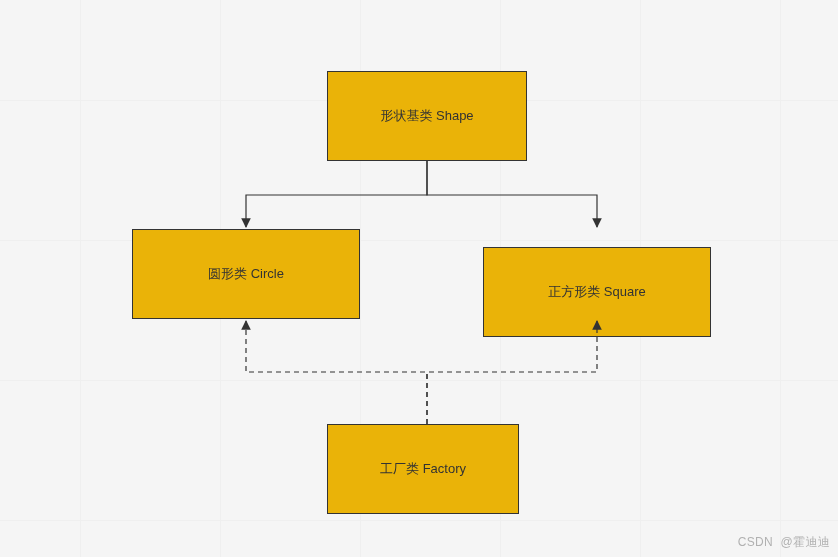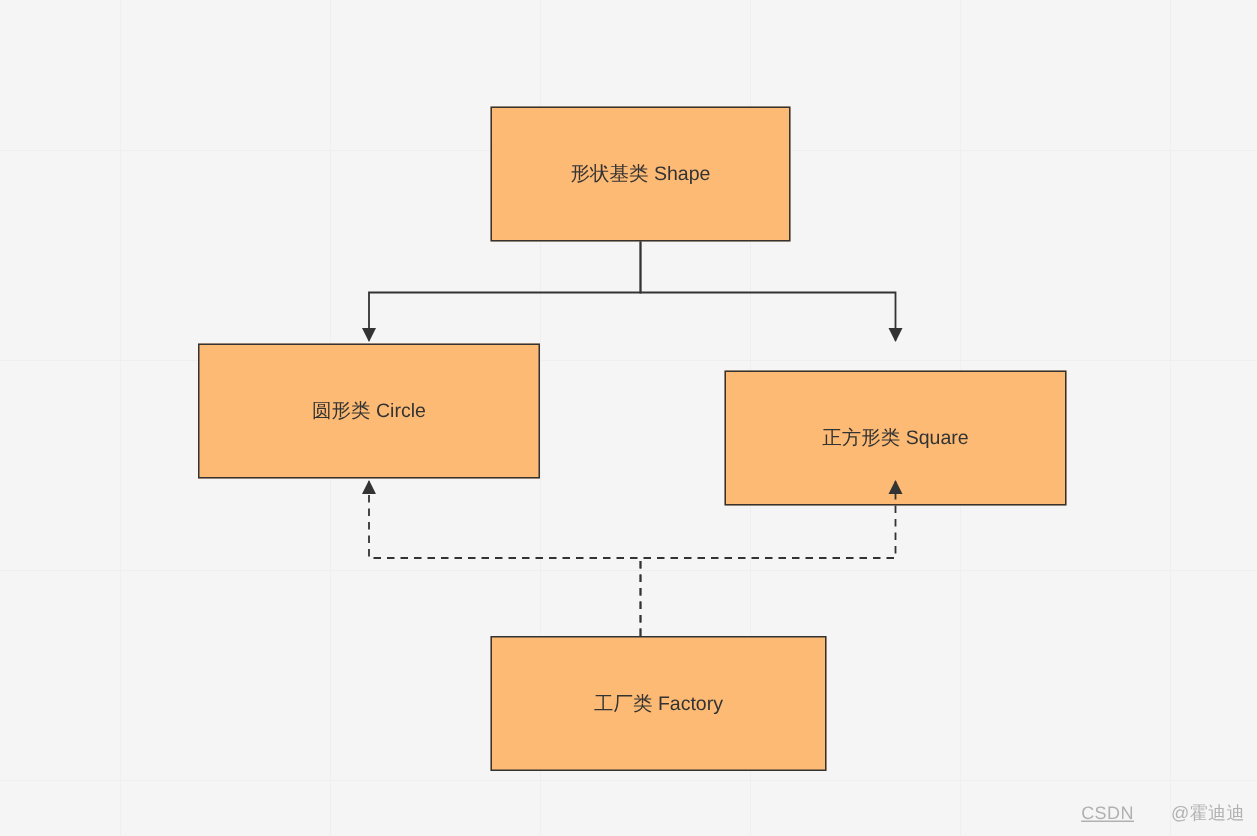--- a/index.html
+++ b/index.html
@@ -15,21 +15,21 @@
     background-image:
       linear-gradient(to right, #efefef 1px, transparent 1px),
       linear-gradient(to bottom, #efefef 1px, transparent 1px);
     background-size: 140px 140px;
     background-position: -60px -40px;
     position: relative;
     font-family: "Microsoft YaHei", "PingFang SC", Arial, sans-serif;
   }
   .node {
     position: absolute;
-    background: #fdba74;
+    background: #eab308;
     border: 1px solid #333333;
     display: flex;
     align-items: center;
     justify-content: center;
     font-size: 13px;
     color: #333333;
     text-align: center;
   }
   svg.connectors {
     position: absolute;
@@ -39,38 +39,38 @@
     pointer-events: none;
   }
   .watermark {
     position: absolute;
     right: 8px;
     bottom: 6px;
     font-size: 12px;
     color: rgba(120,120,120,0.55);
     letter-spacing: 0.3px;
   }
-  .wm-prefix { margin-right: 21px; text-decoration: underline; }
+  .wm-prefix { margin-right: 4px; }
 </style>
 </head>
 <body>
 
 <div class="node" style="left:327px; top:71px; width:200px; height:90px;">
   <span>形状基类 Shape</span>
 </div>
 
 <div class="node" style="left:132px; top:229px; width:228px; height:90px;">
   <span>圆形类 Circle</span>
 </div>
 
 <div class="node" style="left:483px; top:247px; width:228px; height:90px;">
   <span>正方形类 Square</span>
 </div>
 
-<div class="node" style="left:327px; top:424px; width:224px; height:90px;">
+<div class="node" style="left:327px; top:424px; width:192px; height:90px;">
   <span>工厂类 Factory</span>
 </div>
 
 <svg class="connectors">
   <defs>
     <marker id="arrow-solid" viewBox="0 0 10 10" refX="9" refY="5" markerWidth="8" markerHeight="8" orient="auto-start-reverse">
       <path d="M 0 0 L 10 5 L 0 10 z" fill="#333333"></path>
     </marker>
     <marker id="arrow-dashed" viewBox="0 0 10 10" refX="9" refY="5" markerWidth="8" markerHeight="8" orient="auto-start-reverse">
       <path d="M 0 0 L 10 5 L 0 10 z" fill="#333333"></path>

